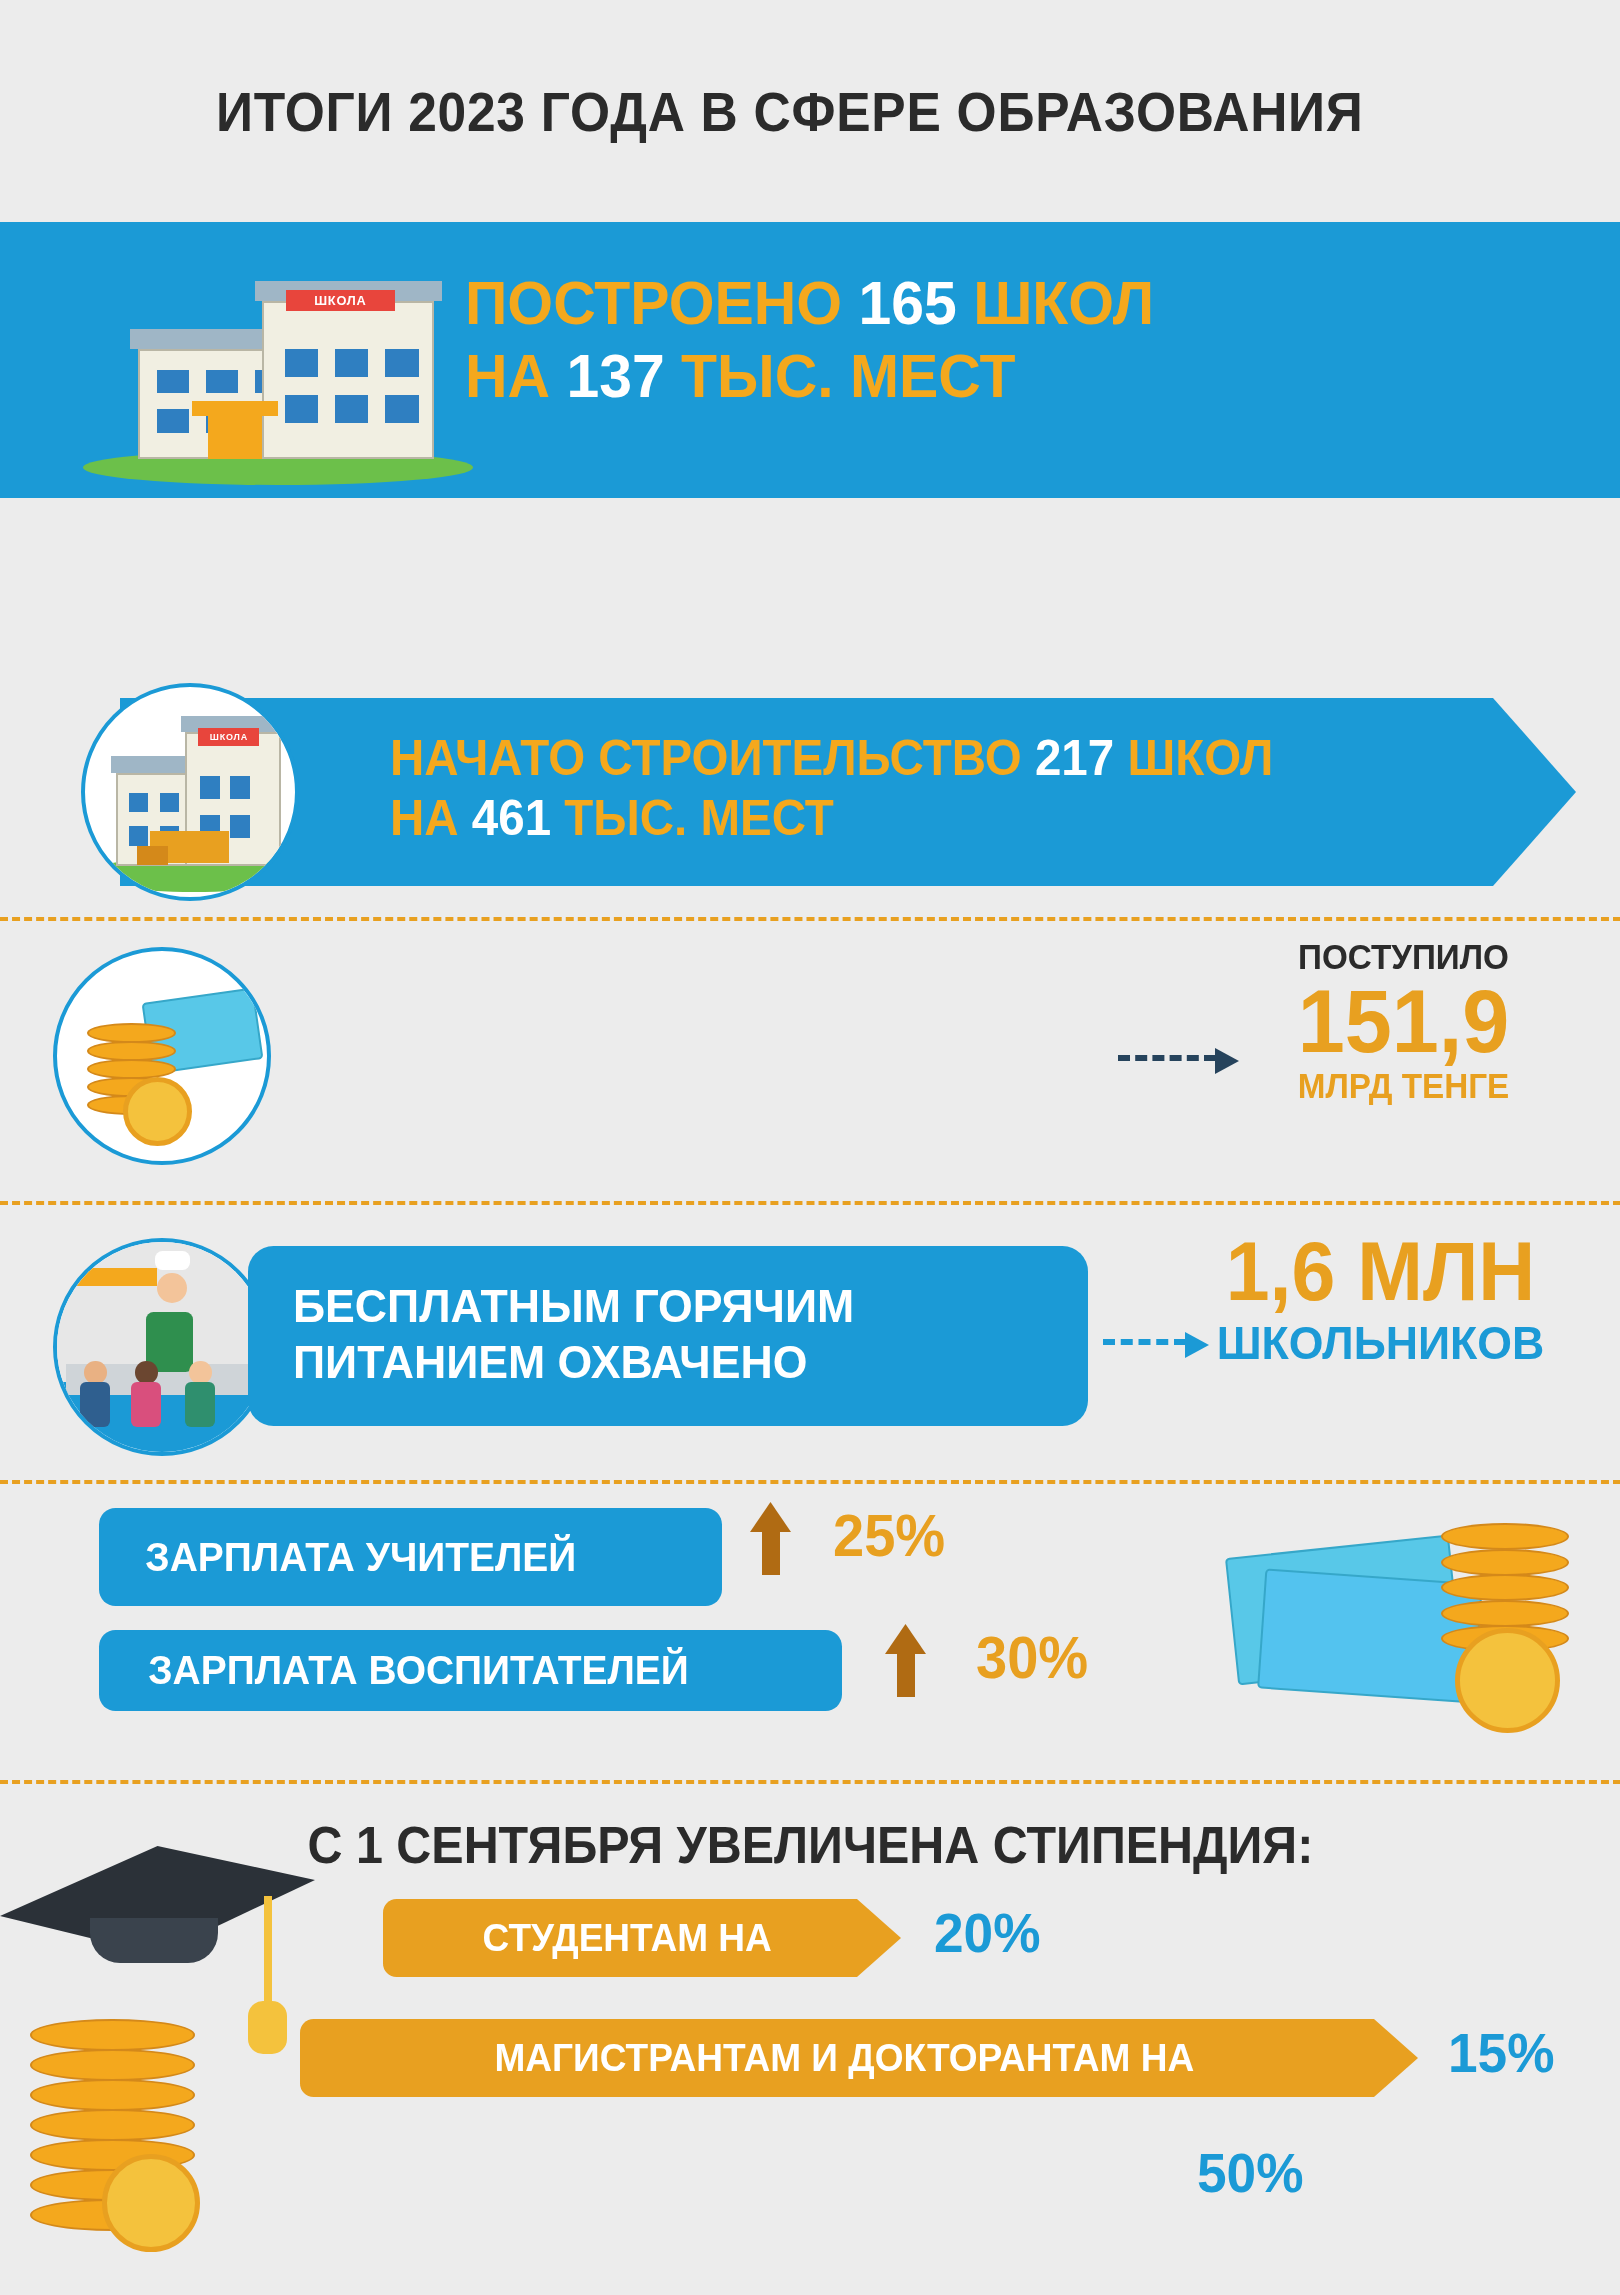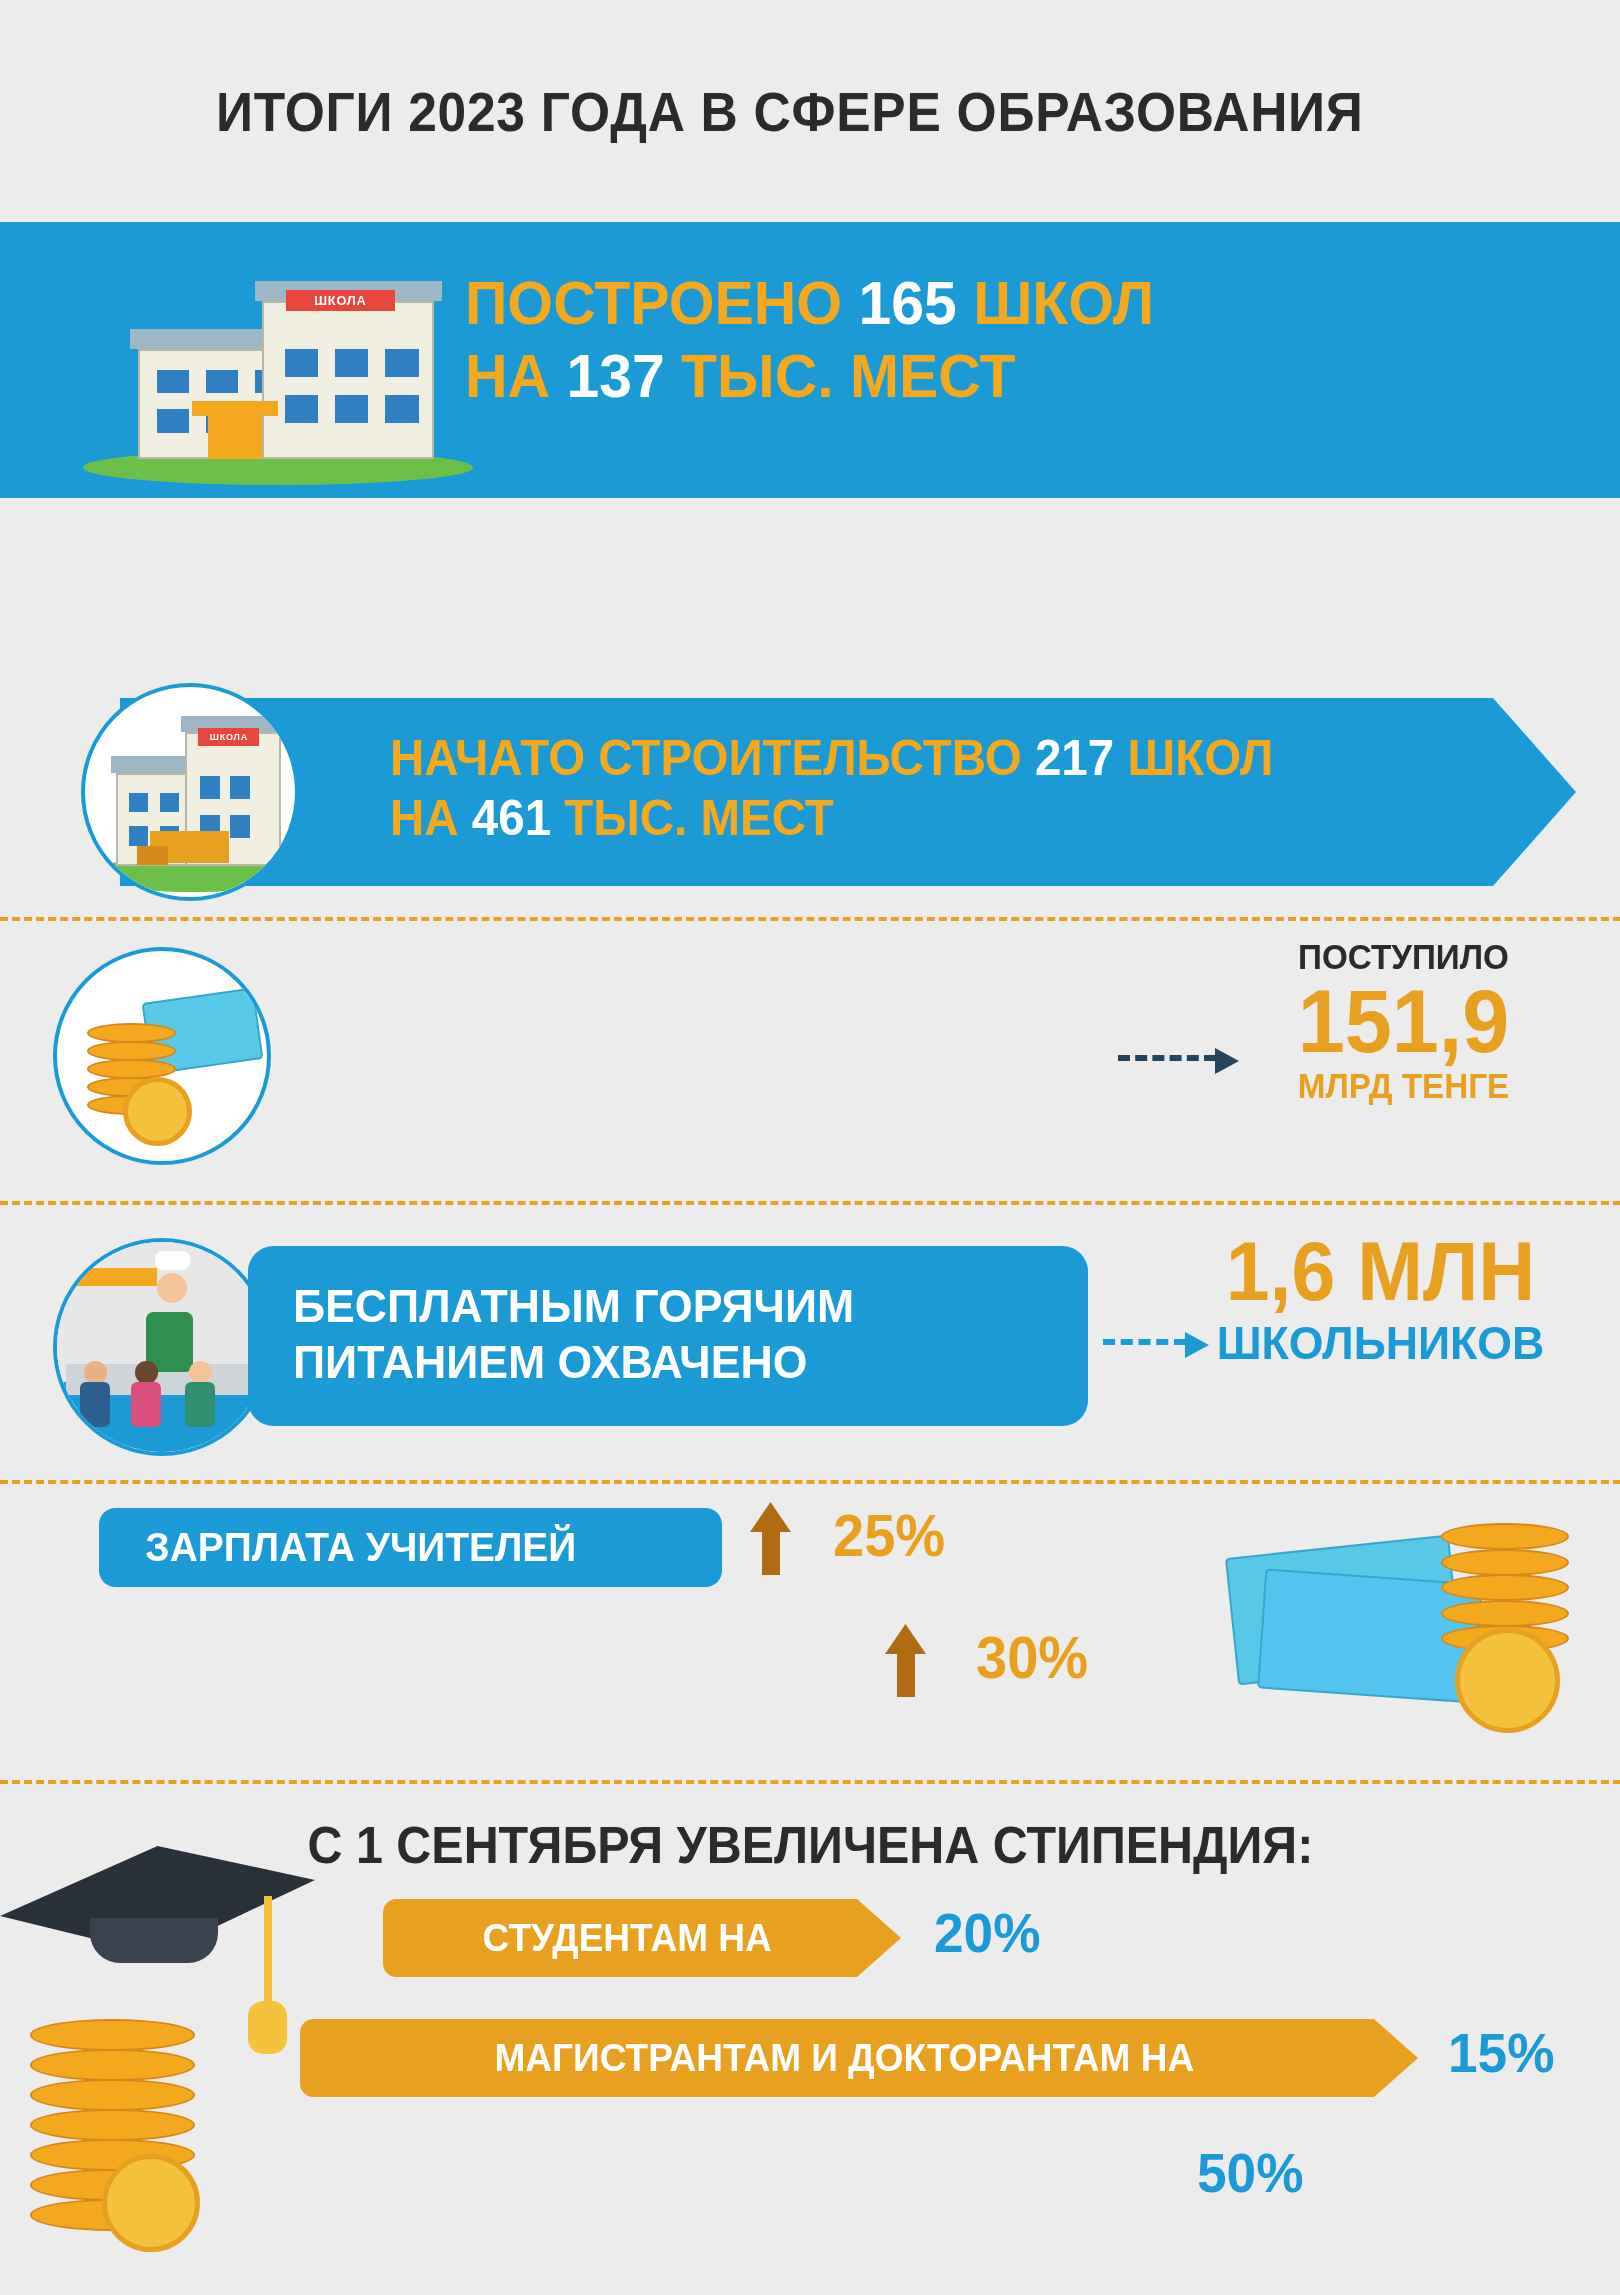--- a/index.html
+++ b/index.html
@@ -581,29 +581,32 @@
 
   <div class="dash-arrow blue" style="left:1103px; top:1339px; width:83px;"></div>
 
   <div class="meal-value">
     <div class="num">1,6 МЛН</div>
     <div class="unit">ШКОЛЬНИКОВ</div>
   </div>
 
   <div class="sep" style="top:1480px;"></div>
 
-  <div class="sal-pill" style="left:99px; top:1508px; width:623px; height:79px;">
+  <div class="sal-pill" style="left:99px; top:1508px; width:623px; height:98px;">
     <span>ЗАРПЛАТА УЧИТЕЛЕЙ</span>
   </div>
   <div class="up-arrow" style="left:750px; top:1502px; height:75px;">
     <div class="head"></div>
       <div class="shaft"></div>
   </div>
   <div class="sal-pct" style="left:833px; top:1502px;">25%</div>
 
+  <div class="sal-pill" style="left:99px; top:1630px; width:743px; height:81px;">
+    <span>ЗАРПЛАТА ВОСПИТАТЕЛЕЙ</span>
+  </div>
   <div class="up-arrow" style="left:885px; top:1624px; height:75px;">
     <div class="head"></div>
       <div class="shaft"></div>
   </div>
   <div class="sal-pct" style="left:976px; top:1624px;">30%</div>
 
   <div class="coins" style="left:1216px; top:1493px; width:375px; height:263px;">
     <div class="bill" style="left:15px;top:53px;width:225px;height:128px;transform:rotate(-6deg);"></div>
     <div class="bill" style="left:45px;top:83px;width:218px;height:120px;transform:rotate(4deg);background:#53c3ef;"></div>
     <div class="stack" style="left:225px;top:30px;width:128px;height:27px;"></div>

